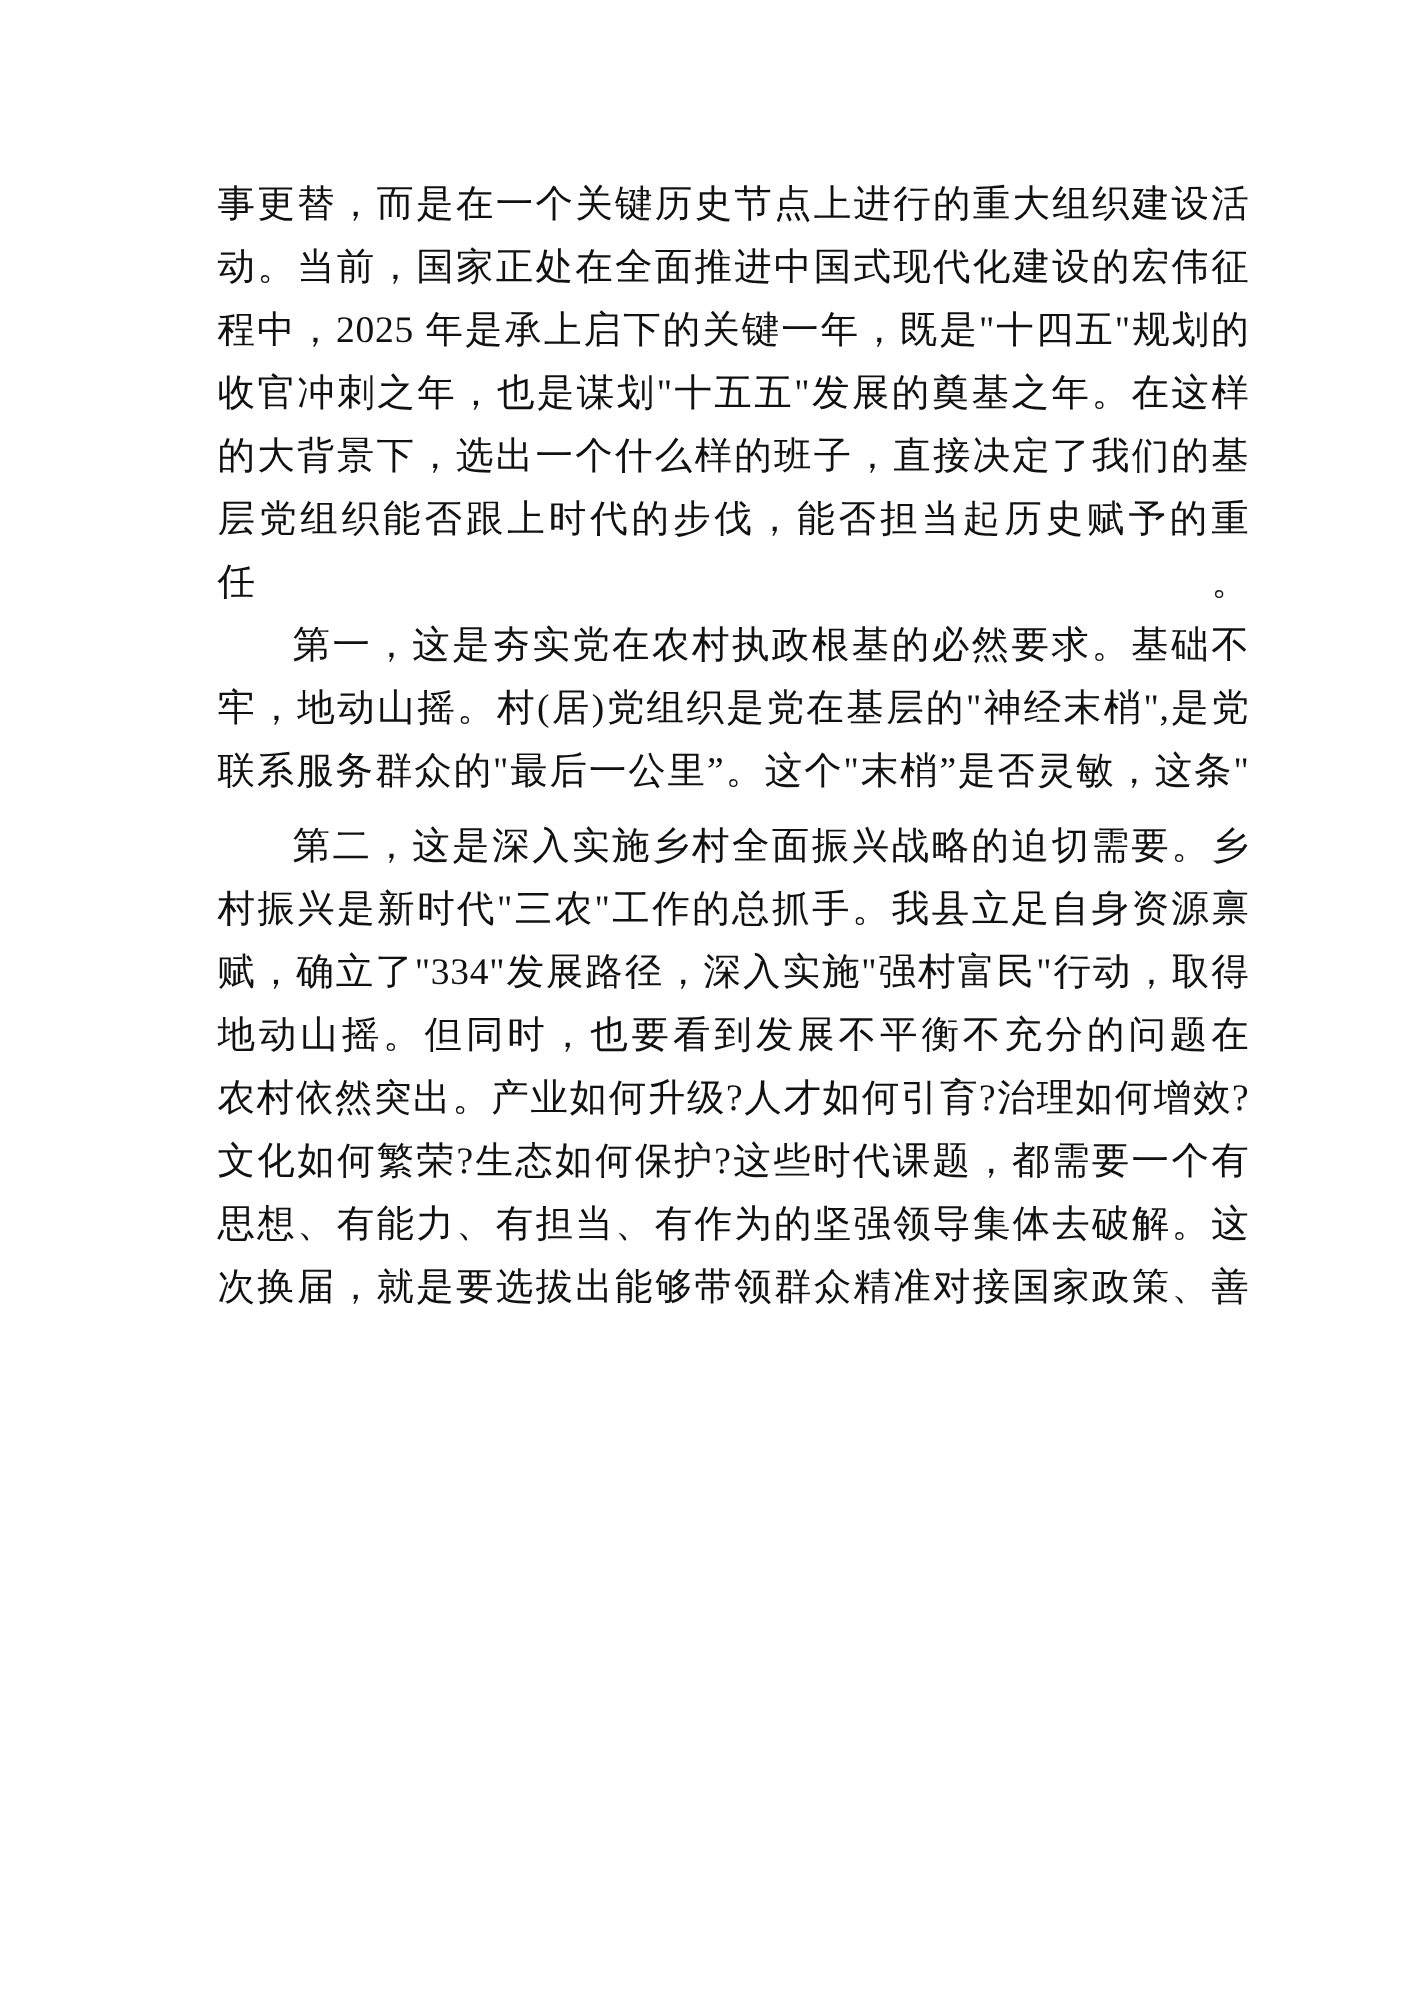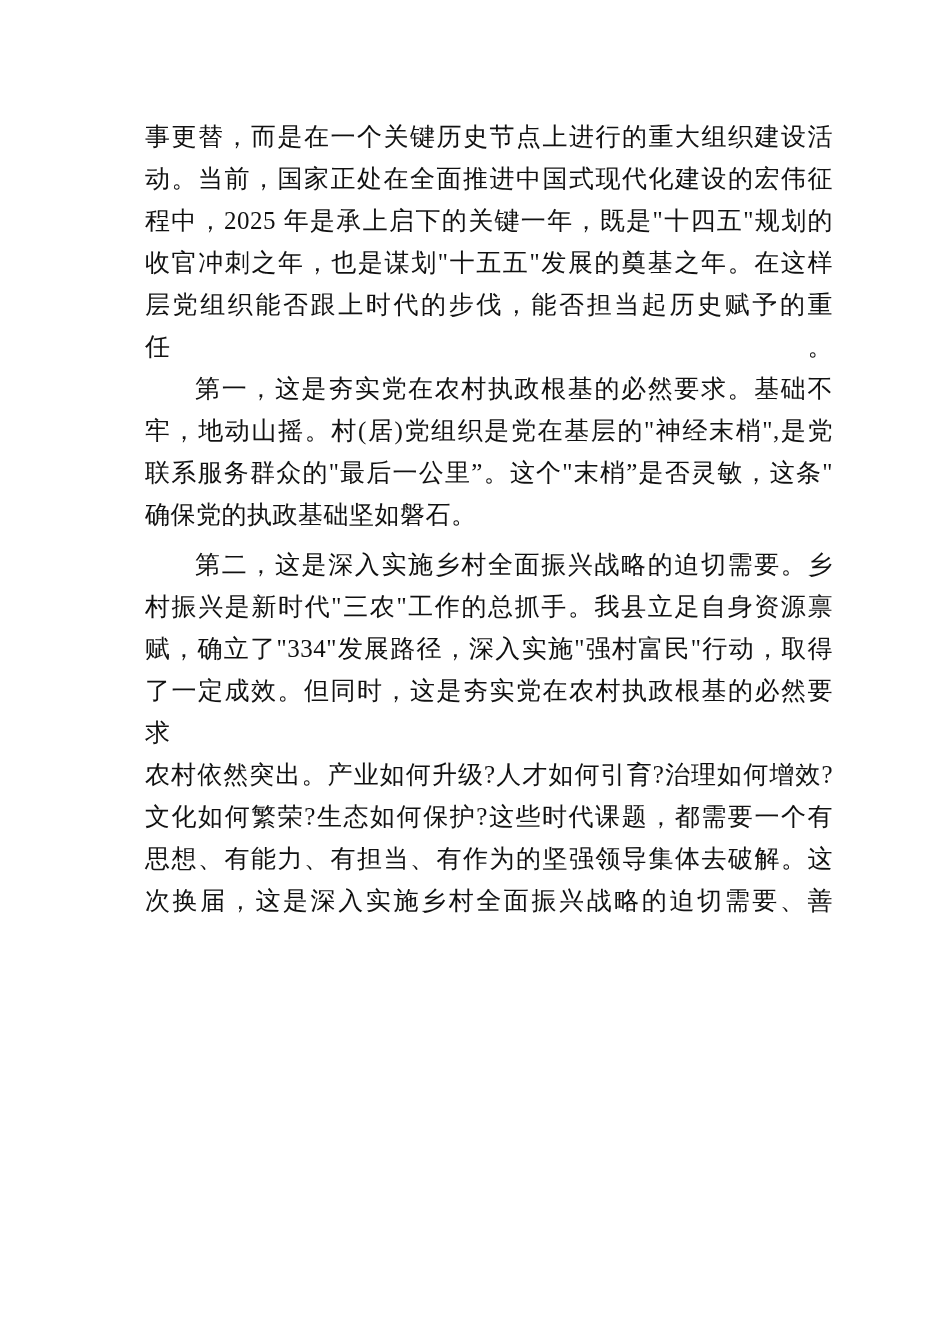--- a/index.html
+++ b/index.html
@@ -47,34 +47,34 @@
 </head>
 <body>
 
 <div class="page">
 
   <div class="para">
     <div class="line">事更替，而是在一个关键历史节点上进行的重大组织建设活</div>
     <div class="line">动。当前，国家正处在全面推进中国式现代化建设的宏伟征</div>
     <div class="line">程中，2025 年是承上启下的关键一年，既是"十四五"规划的</div>
     <div class="line">收官冲刺之年，也是谋划"十五五"发展的奠基之年。在这样</div>
+    <div class="line">的大背景下，选出一个什么样的班子，直接决定了我们的基</div>
     <div class="line">层党组织能否跟上时代的步伐，能否担当起历史赋予的重任。</div>
   </div>
 
   <div class="para">
     <div class="line indent-2em">第一，这是夯实党在农村执政根基的必然要求。基础不</div>
     <div class="line">牢，地动山摇。村(居)党组织是党在基层的"神经末梢",是党</div>
     <div class="line">联系服务群众的"最后一公里”。这个"末梢”是否灵敏，这条"</div>
-    <div class="line para-end">确保党的执政基础坚如磐石。</div>
   </div>
 
   <div class="para spaced-before">
     <div class="line indent-2em">第二，这是深入实施乡村全面振兴战略的迫切需要。乡</div>
     <div class="line">村振兴是新时代"三农"工作的总抓手。我县立足自身资源禀</div>
     <div class="line">赋，确立了"334"发展路径，深入实施"强村富民"行动，取得</div>
-    <div class="line">了一定成效。但同时，这是夯实党在农村执政根基的必然要求</div>
+    <div class="line">地动山摇。但同时，也要看到发展不平衡不充分的问题在</div>
     <div class="line">农村依然突出。产业如何升级?人才如何引育?治理如何增效?</div>
     <div class="line">文化如何繁荣?生态如何保护?这些时代课题，都需要一个有</div>
     <div class="line">思想、有能力、有担当、有作为的坚强领导集体去破解。这</div>
-    <div class="line">次换届，这是深入实施乡村全面振兴战略的迫切需要、善</div>
+    <div class="line">次换届，就是要选拔出能够带领群众精准对接国家政策、善</div>
   </div>
 
 </div>
 
 </body></html>

